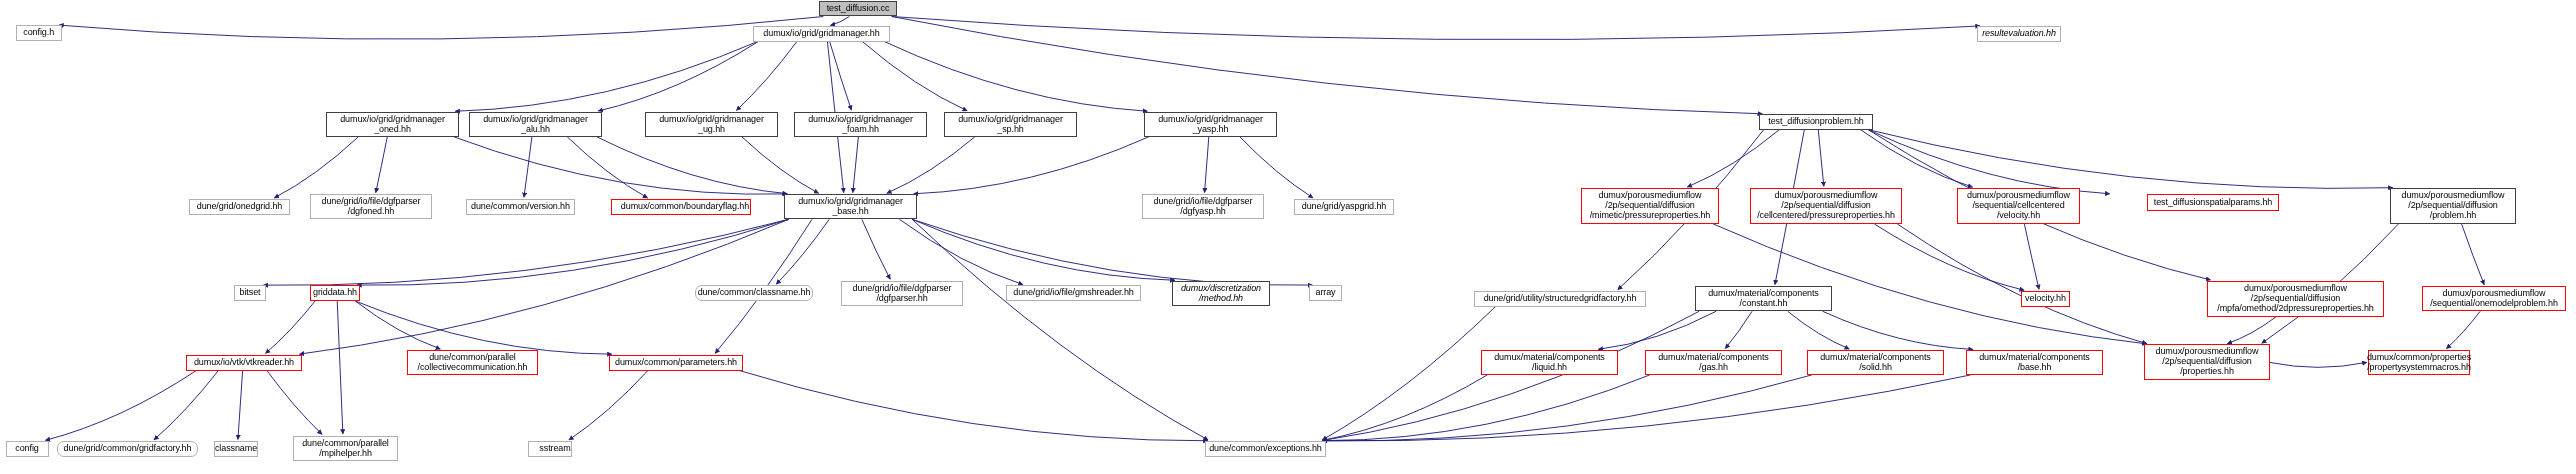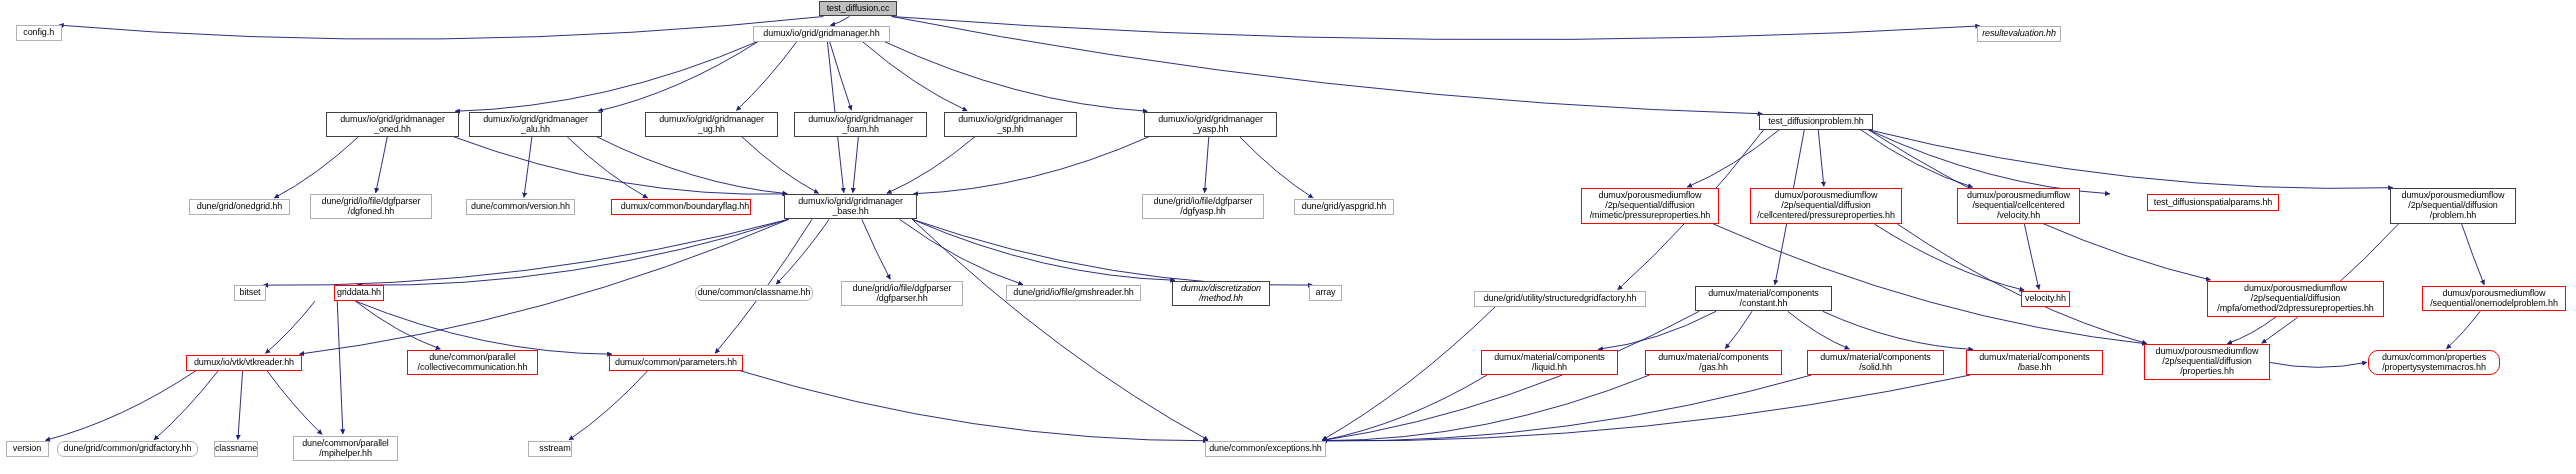--- a/index.html
+++ b/index.html
@@ -149,21 +149,21 @@
 /2p/sequential/diffusion
 /cellcentered/pressureproperties.hh</div>
       <div class="node red" style="left: 1957px; top: 188px; width: 123px; height: 36px;">dumux/porousmediumflow
 /sequential/cellcentered
 /velocity.hh</div>
       <div class="node red" style="left: 2107px; top: 194px; width: 132px; height: 17.3px; margin-left: 40px;">test_diffusionspatialparams.hh</div>
       <div class="node black" style="left: 2390px; top: 188px; width: 126px; height: 36px;">dumux/porousmediumflow
 /2p/sequential/diffusion
 /problem.hh</div>
       <div class="node grey" style="left: 234px; top: 285px; width: 32px; height: 15.7px;">bitset</div>
-      <div class="node red" style="left: 310px; top: 285px; width: 50px; height: 15.7px; margin-left: 24px;">griddata.hh</div>
+      <div class="node red" style="left: 310px; top: 285px; width: 50px; height: 15.7px;">griddata.hh</div>
       <div class="node grey" style="left: 695px; top: 285px; width: 118px; height: 15.7px; border-radius: 7px;">dune/common/classname.hh</div>
       <div class="node grey" style="left: 841px; top: 281px; width: 122px; height: 25px;">dune/grid/io/file/dgfparser
 /dgfparser.hh</div>
       <div class="node grey" style="left: 1006px; top: 285px; width: 135px; height: 15.7px;">dune/grid/io/file/gmshreader.hh</div>
       <div class="node black" style="left: 1172px; top: 281px; width: 98px; height: 25px; font-style: italic;">dumux/discretization
 /method.hh</div>
       <div class="node grey" style="left: 1309px; top: 285px; width: 33px; height: 15.7px;">array</div>
       <div class="node grey" style="left: 1474px; top: 291px; width: 172px; height: 15.7px;">dune/grid/utility/structuredgridfactory.hh</div>
       <div class="node black" style="left: 1695px; top: 286px; width: 137px; height: 25px;">dumux/material/components
 /constant.hh</div>
@@ -181,23 +181,23 @@
 /liquid.hh</div>
       <div class="node red" style="left: 1645px; top: 350px; width: 137px; height: 25px;">dumux/material/components
 /gas.hh</div>
       <div class="node red" style="left: 1807px; top: 350px; width: 137px; height: 25px;">dumux/material/components
 /solid.hh</div>
       <div class="node red" style="left: 1966px; top: 350px; width: 137px; height: 25px;">dumux/material/components
 /base.hh</div>
       <div class="node red" style="left: 2144px; top: 344px; width: 126px; height: 36px;">dumux/porousmediumflow
 /2p/sequential/diffusion
 /properties.hh</div>
-      <div class="node red" style="left: 2368px; top: 350px; width: 132px; height: 25px; border-radius: 10px;">dumux/common/properties
+      <div class="node red" style="left: 2368px; top: 350px; width: 102px; height: 25px;">dumux/common/properties
 /propertysystemmacros.hh</div>
-      <div class="node grey" style="left: 5.5px; top: 441px; width: 43px; height: 15.7px;">version</div>
+      <div class="node grey" style="left: 5.5px; top: 441px; width: 43px; height: 15.7px;">config</div>
       <div class="node grey" style="left: 57px; top: 441px; width: 141px; height: 15.7px; border-radius: 7px;">dune/grid/common/gridfactory.hh</div>
       <div class="node grey" style="left: 214px; top: 441px; width: 44px; height: 15.7px;">classname</div>
       <div class="node grey" style="left: 293px; top: 436px; width: 105px; height: 25px;">dune/common/parallel
 /mpihelper.hh</div>
       <div class="node grey" style="left: 528px; top: 441px; width: 44px; height: 15.7px; padding-left: 10px;">sstream</div>
       <div class="node grey" style="left: 1205px; top: 441px; width: 121px; height: 15.7px;">dune/common/exceptions.hh</div>
     </div>
 </div>
 
 

